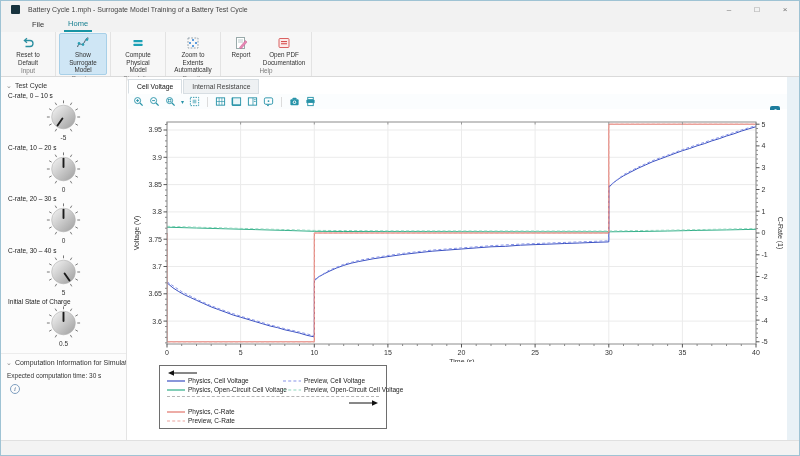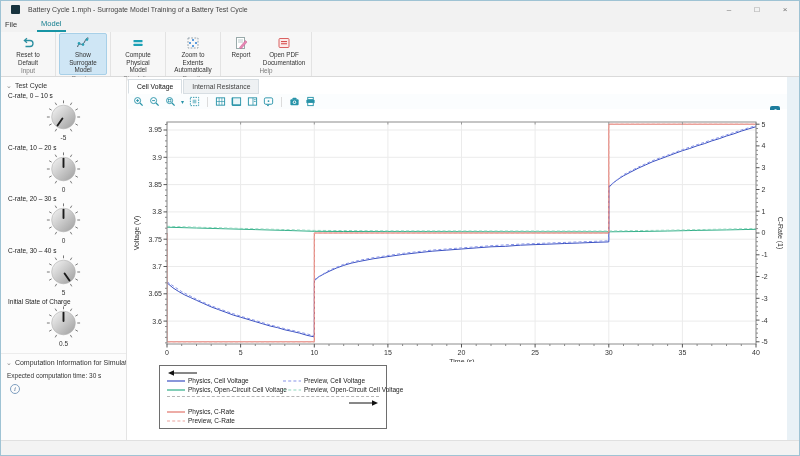--- a/index.html
+++ b/index.html
@@ -7,21 +7,21 @@
   #app{position:relative;width:800px;height:456px;background:#fff;border:1px solid #9fc3d4;overflow:hidden}
 
   
   .titlebar{position:absolute;left:0;top:0;right:0;height:17px;background:#f2f2f2;display:flex;align-items:center}
   .app-icon{width:9px;height:9px;margin-left:10px;background:#17333e;border-radius:1px;flex:0 0 auto}
   .title-text{font-size:7px;color:#444;margin-left:8px;white-space:nowrap}
   .win-controls{margin-left:auto;display:flex;height:100%}
   .win-btn{width:28px;height:100%;display:flex;align-items:center;justify-content:center;font-size:8px;color:#707070}
 
   
-  .menubar{position:absolute;top:17px;left:0;right:0;height:14px;background:#f2f2f2;display:flex;align-items:center;padding-left:0;gap:16px}
+  .menubar{position:absolute;top:17px;left:0;right:0;height:14px;background:#f2f2f2;display:flex;align-items:center;padding-left:27px;gap:16px}
   .menu-tab{font-size:7.5px;color:#333;padding:1px 4px 2px}
   .menu-tab.active{color:#147e8f;border-bottom:2px solid #1895a5}
 
   
   .ribbon{position:absolute;top:31px;left:0;right:0;height:45px;background:#f7f7f7;border-bottom:1px solid #dadada;display:flex}
   .rb-group{display:flex;flex-direction:column;border-right:1px solid #e3e3e3;padding:1px 3px 0}
   .rb-row{display:flex;flex:1;gap:2px;justify-content:center}
   .rb-btn{display:flex;flex-direction:column;align-items:center;padding:2px 2px 0;border:1px solid transparent;border-radius:2px;min-width:34px;max-width:48px;cursor:default}
   .rb-btn.active{background:#cfe6f5;border-color:#a8d0e8}
   .rb-icon{height:14px}
@@ -83,21 +83,21 @@
     <div class="title-text">Battery Cycle 1.mph - Surrogate Model Training of a Battery Test Cycle</div>
     <div class="win-controls">
       <div class="win-btn">–</div>
       <div class="win-btn">□</div>
       <div class="win-btn">×</div>
     </div>
   </div>
 
   <div class="menubar">
     <div class="menu-tab">File</div>
-    <div class="menu-tab active">Model</div>
+    <div class="menu-tab active">Home</div>
   </div>
 
   <div class="ribbon" id="ribbon">
       <div class="rb-group">
         <div class="rb-row">
           <div class="rb-btn">
             <span class="rb-icon"><svg viewBox="0 0 14 14">
                 <path d="M4 4.5 H9 a3 3 0 0 1 0 6 H4.5" fill="none" stroke="#2b8fa0" stroke-width="1.3"></path>
                 <path d="M6 2.2 L3.4 4.5 L6 6.8" fill="none" stroke="#2b8fa0" stroke-width="1.3"></path>
               </svg></span>

